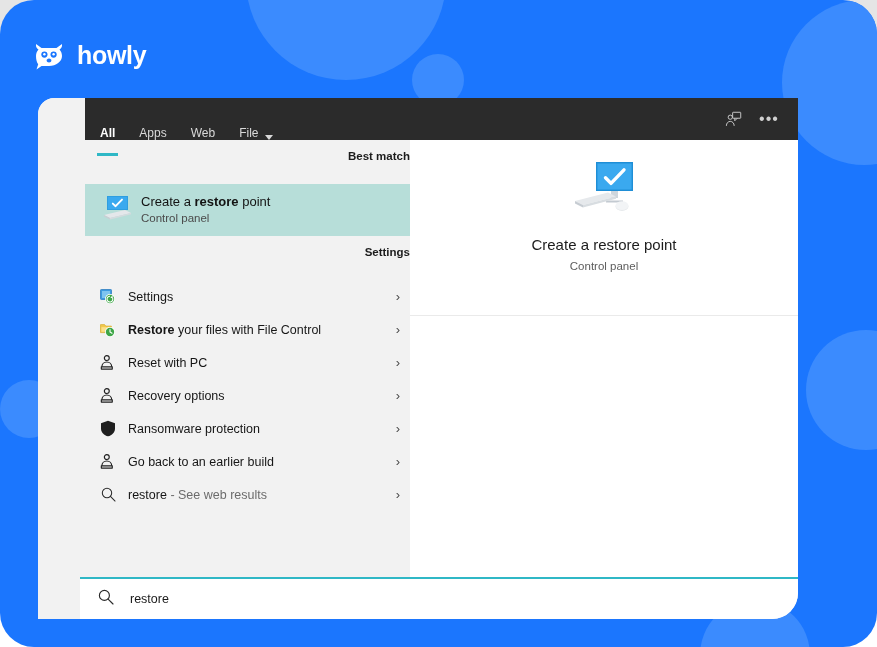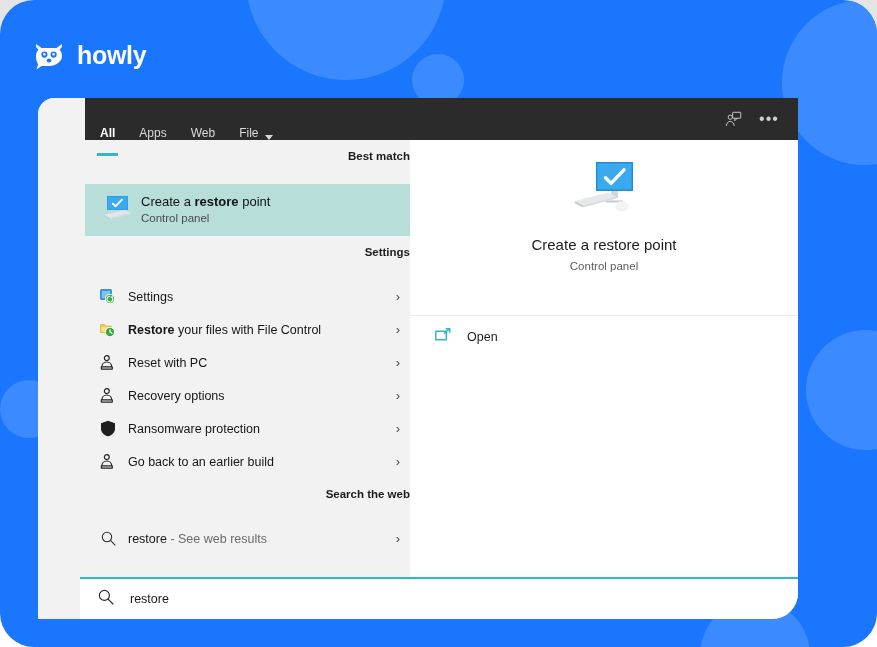--- a/index.html
+++ b/index.html
@@ -426,21 +426,20 @@
               <svg width="17" height="17" viewBox="0 0 18 18" aria-hidden="true">
                 <circle cx="7.2" cy="4.3" r="2.6" fill="none" stroke="#1f1f1f" stroke-width="1.2"></circle>
                 <path d="M2 13.6 c0 -3 2.3 -5.1 5.2 -5.1 c2.9 0 5.2 2.1 5.2 5.1" fill="none" stroke="#1f1f1f" stroke-width="1.2"></path>
                 <path d="M1.4 13.6 L13 13.6 L13 16 L1.4 16 Z" fill="none" stroke="#1f1f1f" stroke-width="1.2" stroke-linejoin="round"></path>
               </svg>
             </span>
             <span class="row-label"><b></b><span>Go back to an earlier build</span></span>
             <span class="chev">›</span>
           </div>
 
-          <div class="section-head">Search the web</div>
 
           <div class="res-row">
             <span class="row-icon">
               <svg width="15" height="15" viewBox="0 0 16 16" aria-hidden="true">
                 <circle cx="6.4" cy="6.4" r="5" fill="none" stroke="#2a2a2a" stroke-width="1.1"></circle>
                 <path d="M10.1 10.1 L15 15" stroke="#2a2a2a" stroke-width="1.1" stroke-linecap="round"></path>
               </svg>
             </span>
             <span class="row-label"><span>restore</span><span class="muted"> - See web results</span></span>
             <span class="chev">›</span>
@@ -461,30 +460,20 @@
                 <path d="M5 41 L13 45 L13 47.4 L5 43.4 Z" fill="#c6ccd2"></path>
                 <path d="M13 45 L46 36.5 L46 38.8 L13 47.4 Z" fill="#d8dde1"></path>
                 <ellipse cx="52" cy="46.5" rx="6.5" ry="4.4" fill="#e6e9ec"></ellipse>
                 <ellipse cx="52" cy="45.6" rx="6.5" ry="4.4" fill="#f2f4f6"></ellipse>
               </svg>
             </span>
             <div id="preview-title">Create a restore point</div>
             <div id="preview-sub">Control panel</div>
           </div>
 
-          <div id="open-row">
-            <span>
-              <svg width="16" height="15" viewBox="0 0 16 15" aria-hidden="true">
-                <rect x="0.7" y="3.3" width="10.6" height="8.4" rx="0.5" fill="none" stroke="#2fb8c6" stroke-width="1.5"></rect>
-                <path d="M9.5 5.2 L14.3 0.9" stroke="#2fb8c6" stroke-width="1.5" stroke-linecap="round"></path>
-                <path d="M11.2 0.8 L14.8 0.8 L14.8 4.2" fill="none" stroke="#2fb8c6" stroke-width="1.5" stroke-linecap="round" stroke-linejoin="round"></path>
-              </svg>
-            </span>
-            <span id="open-label">Open</span>
-          </div>
         </div>
 
       </div>
 
       <div id="searchbar">
         <span>
           <svg width="16" height="16" viewBox="0 0 16 16" aria-hidden="true">
             <circle cx="6.4" cy="6.4" r="5" fill="none" stroke="#2a2a2a" stroke-width="1.15"></circle>
             <path d="M10.1 10.1 L15 15" stroke="#2a2a2a" stroke-width="1.15" stroke-linecap="round"></path>
           </svg>

